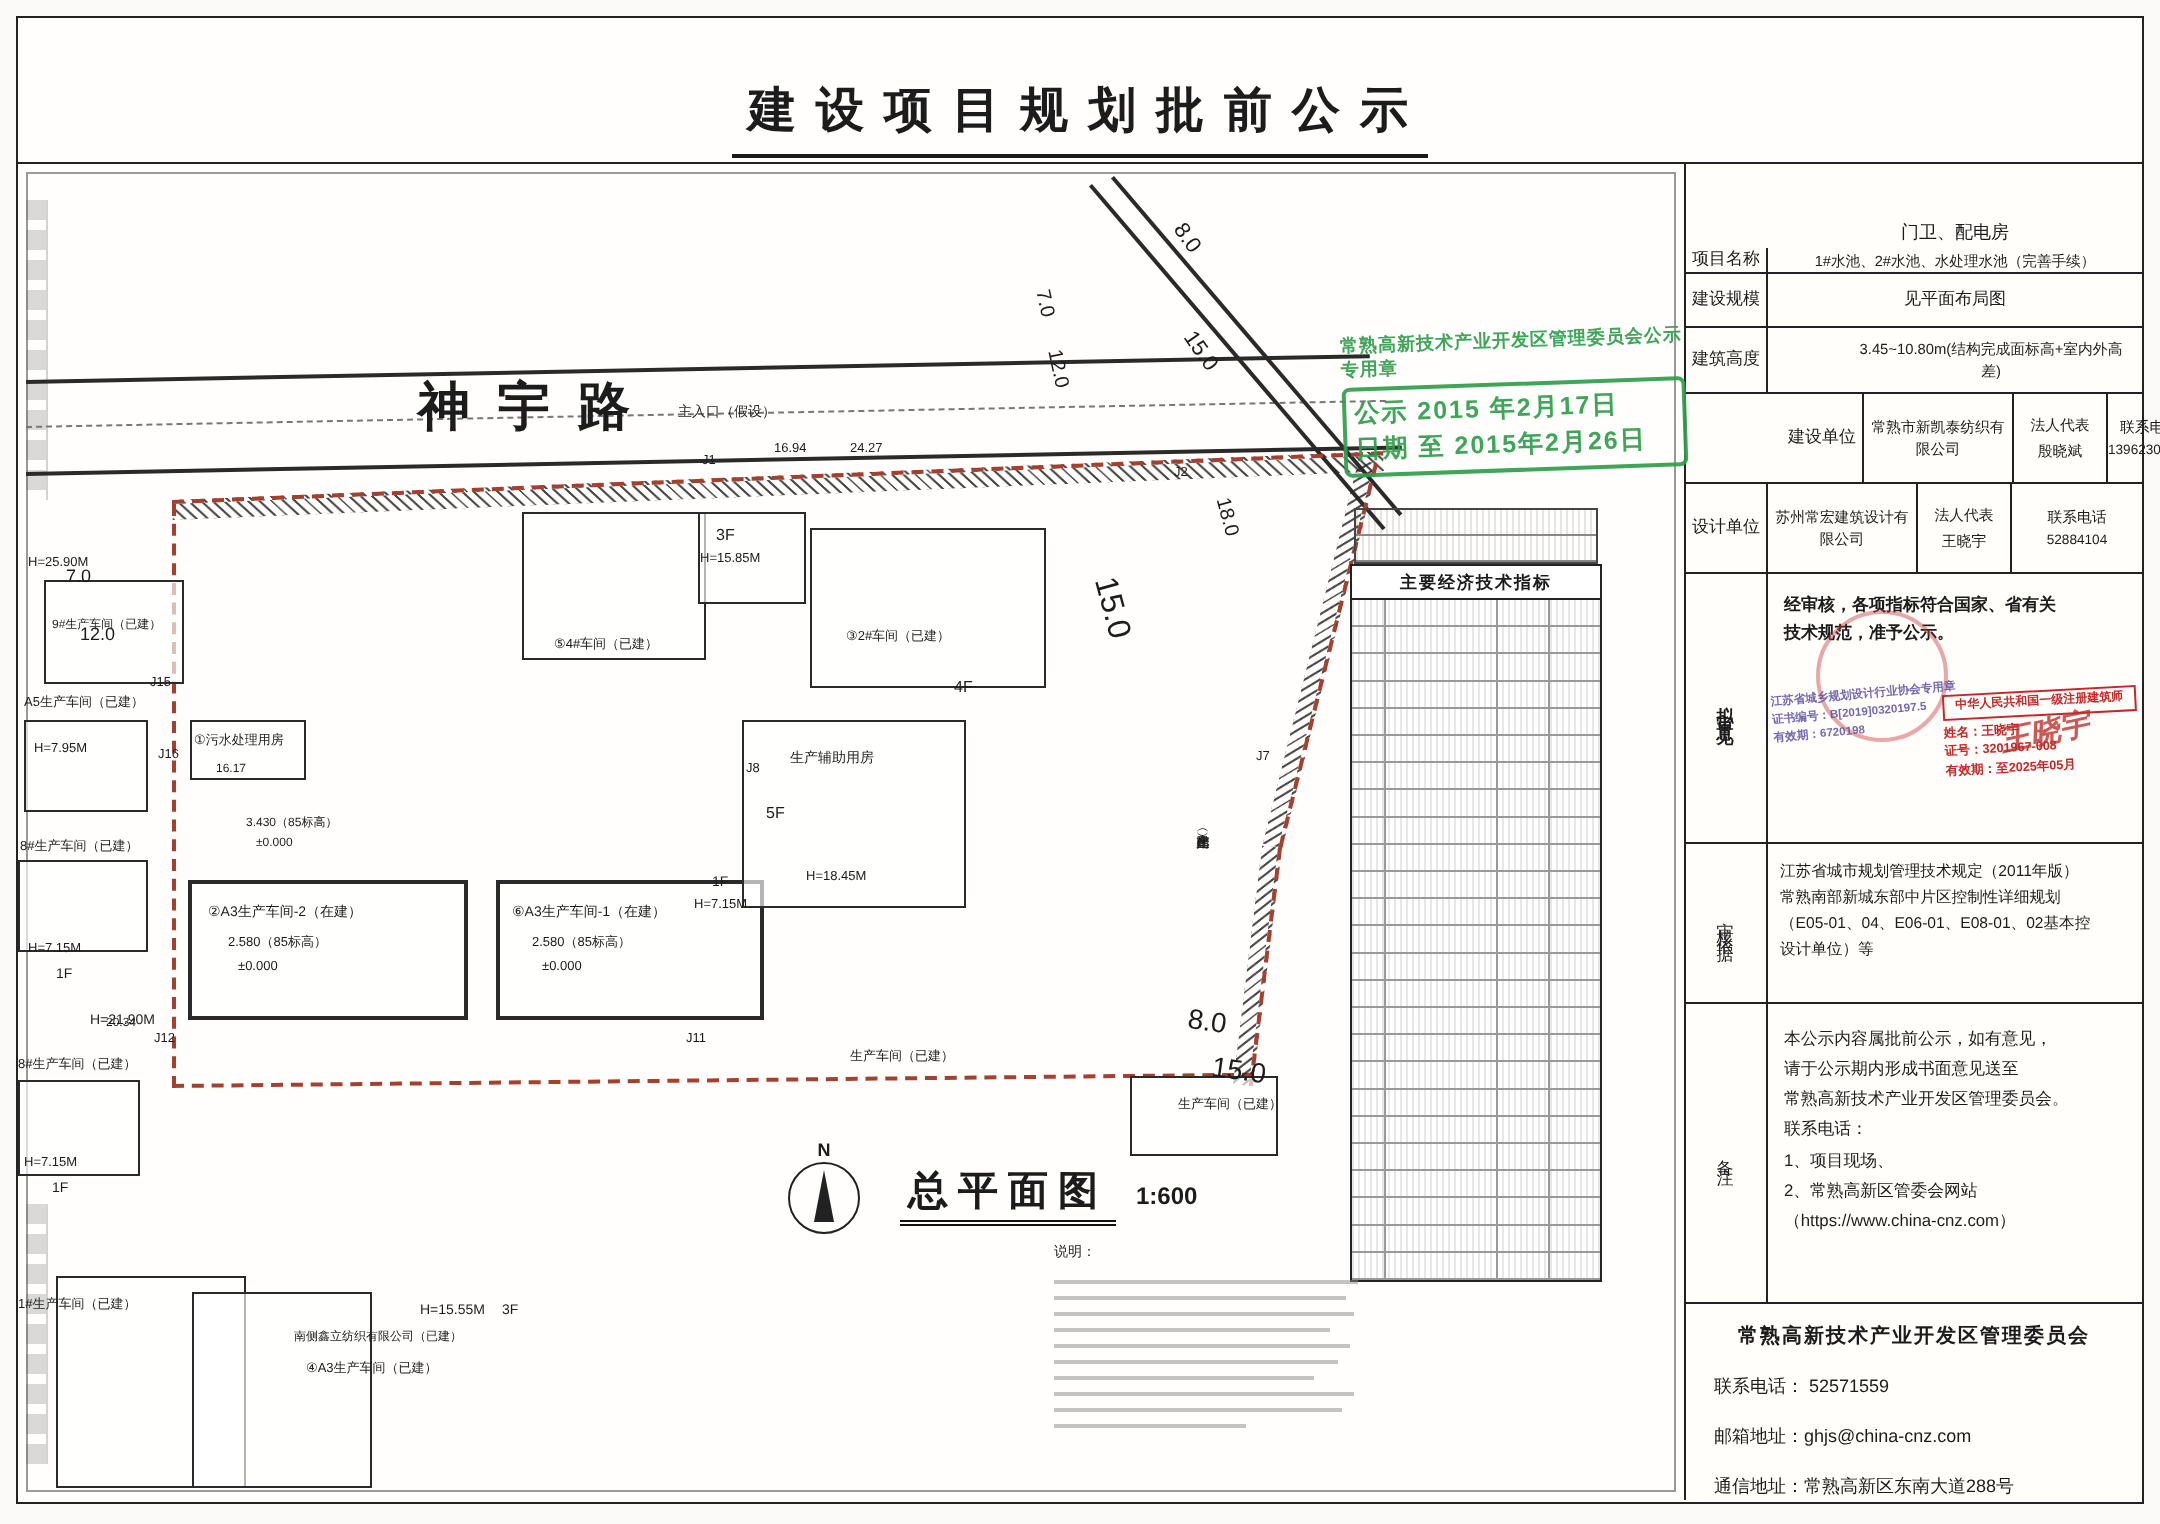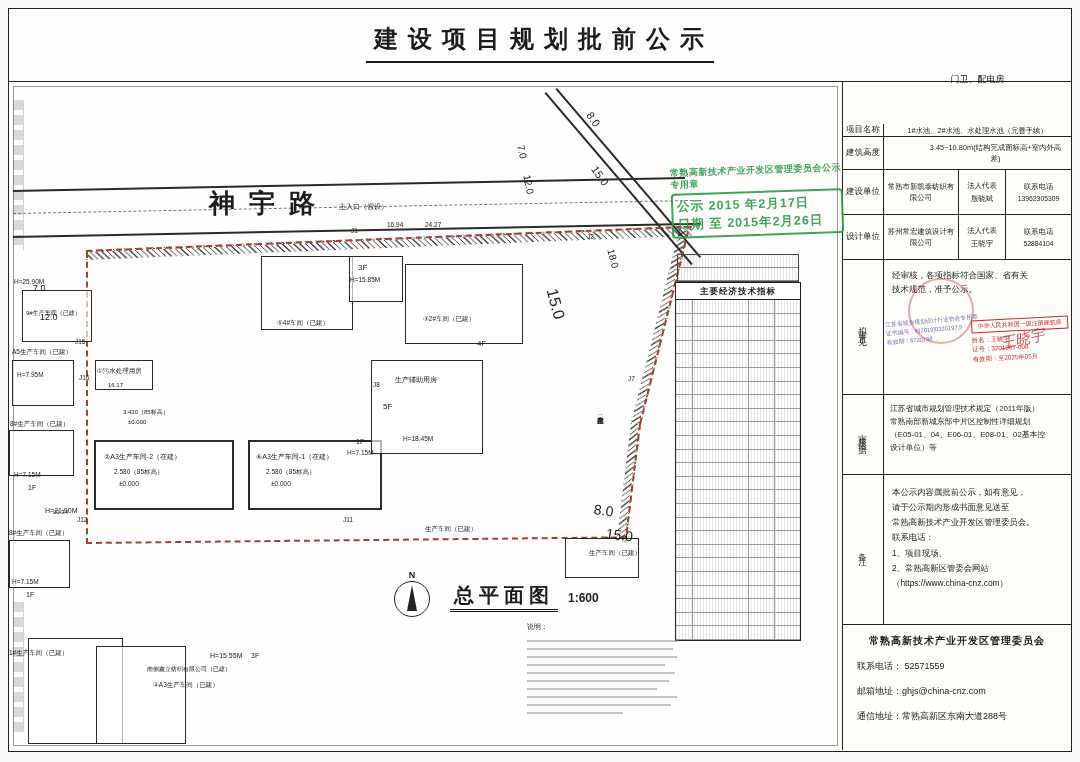--- a/index.html
+++ b/index.html
@@ -6,21 +6,21 @@
   body{
     width:1080px;height:762px;position:relative;overflow:hidden;
     background:#fbfaf8;color:#1c1c1c;
     font-family:"Liberation Sans","DejaVu Sans",sans-serif;
   }
   .sheet{
     position:absolute;left:8px;top:8px;width:1062px;height:742px;
     border:1.5px solid #222;background:#fffefc;box-sizing:content-box;
   }
   .title{
-    margin:14px auto 0;width:fit-content;
+    margin:30px auto 0;width:fit-content;
     font-family:"Liberation Serif","DejaVu Serif",serif;
     font-weight:bold;font-size:24px;letter-spacing:2px;
     border-bottom:2px solid #1a1a1a;padding:0 8px 6px;
     white-space:nowrap;
   }
   .content{position:absolute;left:0;top:72px;right:0;bottom:0;border-top:1.5px solid #222;}
   .drawing{position:absolute;left:0;top:0;width:833px;height:668px;}
   .dframe{position:absolute;inset:4px;border:1px solid #999;pointer-events:none;}
   .edge-strip{position:absolute;left:4px;width:10px;border-right:1px solid #aaa;
     background:repeating-linear-gradient(to bottom,rgba(90,90,90,.45) 0 10px,transparent 10px 15px);opacity:.5;}
@@ -63,21 +63,21 @@
     transform:rotate(-2deg);z-index:10;opacity:.92;}
   .g1{font-size:9px;line-height:1.35;letter-spacing:.5px;}
   .gbox{border:2px solid #2f9e4c;border-radius:4px;margin-top:3px;padding:2px 4px;}
   .g2,.g3{font-size:12.5px;letter-spacing:1px;line-height:1.45;white-space:nowrap;}
   
   .panel{position:absolute;left:833px;top:0;width:229px;height:668px;border-left:1.5px solid #222;background:#fffefb;box-sizing:border-box;}
   .prow{display:flex;border-bottom:1px solid #222;box-sizing:border-box;}
   .plabel{width:40px;flex:0 0 40px;border-right:1px solid #222;display:flex;align-items:center;justify-content:center;
     font-size:8.5px;text-align:center;}
   .vlabel{writing-mode:vertical-rl;text-orientation:upright;letter-spacing:4px;}
-  .pcontent{flex:1;position:relative;box-sizing:border-box;gap:37px;}
+  .pcontent{flex:1;position:relative;box-sizing:border-box;}
   .center-cell{display:flex;flex-direction:column;align-items:center;justify-content:center;text-align:center;}
   .pc-line1{font-size:9px;margin-bottom:3px;}
   .pc-line2{font-size:7.3px;}
   .pc-val{font-size:8.5px;}
   .pc-height{font-size:7.4px;padding:0 6px;line-height:1.5;text-align:center;margin-left:36px;}
   .pcells{flex:1;display:flex;}
   .pc{display:flex;flex-direction:column;align-items:center;justify-content:center;box-sizing:border-box;}
   .pc + .pc{border-left:1px solid #222;}
   .pc-co{width:74px;font-size:7.4px;text-align:center;line-height:1.5;padding:0 3px;}
   .pc-rep{width:47px;font-size:7.4px;gap:3px;}
@@ -253,29 +253,35 @@
     <div class="panel">
 
       <div class="prow" style="height:55px;align-items:flex-end;">
         <div class="plabel">项目名称</div>
         <div class="pcontent center-cell">
           <div class="pc-line1">门卫、配电房</div>
           <div class="pc-line2">1#水池、2#水池、水处理水池（完善手续）</div>
         </div>
       </div>
 
+      <div class="prow" style="height:27px;">
+        <div class="plabel">建设规模</div>
+        <div class="pcontent center-cell">
+          <div class="pc-val">见平面布局图</div>
+        </div>
+      </div>
 
       <div class="prow" style="height:33px;">
         <div class="plabel">建筑高度</div>
         <div class="pcontent center-cell">
           <div class="pc-height">3.45~10.80m(结构完成面标高+室内外高差)</div>
         </div>
       </div>
 
-      <div class="prow" style="height:45px;">
+      <div class="prow" style="height:45px;padding-left:48px;">
         <div class="plabel">建设单位</div>
         <div class="pcells">
           <div class="pc pc-co">常熟市新凯泰纺织有限公司</div>
           <div class="pc pc-rep">
             <div>法人代表</div>
             <div>殷晓斌</div>
           </div>
           <div class="pc pc-tel">
             <div>联系电话</div>
             <div class="pc-tel-num">13962305309</div>
@@ -291,21 +297,21 @@
             <div>法人代表</div>
             <div>王晓宇</div>
           </div>
           <div class="pc pc-tel">
             <div>联系电话</div>
             <div class="pc-tel-num">52884104</div>
           </div>
         </div>
       </div>
 
-      <div class="prow" style="height:135px;">
+      <div class="prow" style="height:135px;font-weight:bold;">
         <div class="plabel">
           <span class="vlabel">拟审意见</span>
         </div>
         <div class="pcontent opinion-cell">
           <div class="op-line">经审核，各项指标符合国家、省有关</div>
           <div class="op-line">技术规范，准予公示。</div>
           <div class="seal-circle"></div>
           <div class="blue-stamp">
             <div>江苏省城乡规划设计行业协会专用章</div>
             <div>证书编号：B[2019]0320197.5</div>

